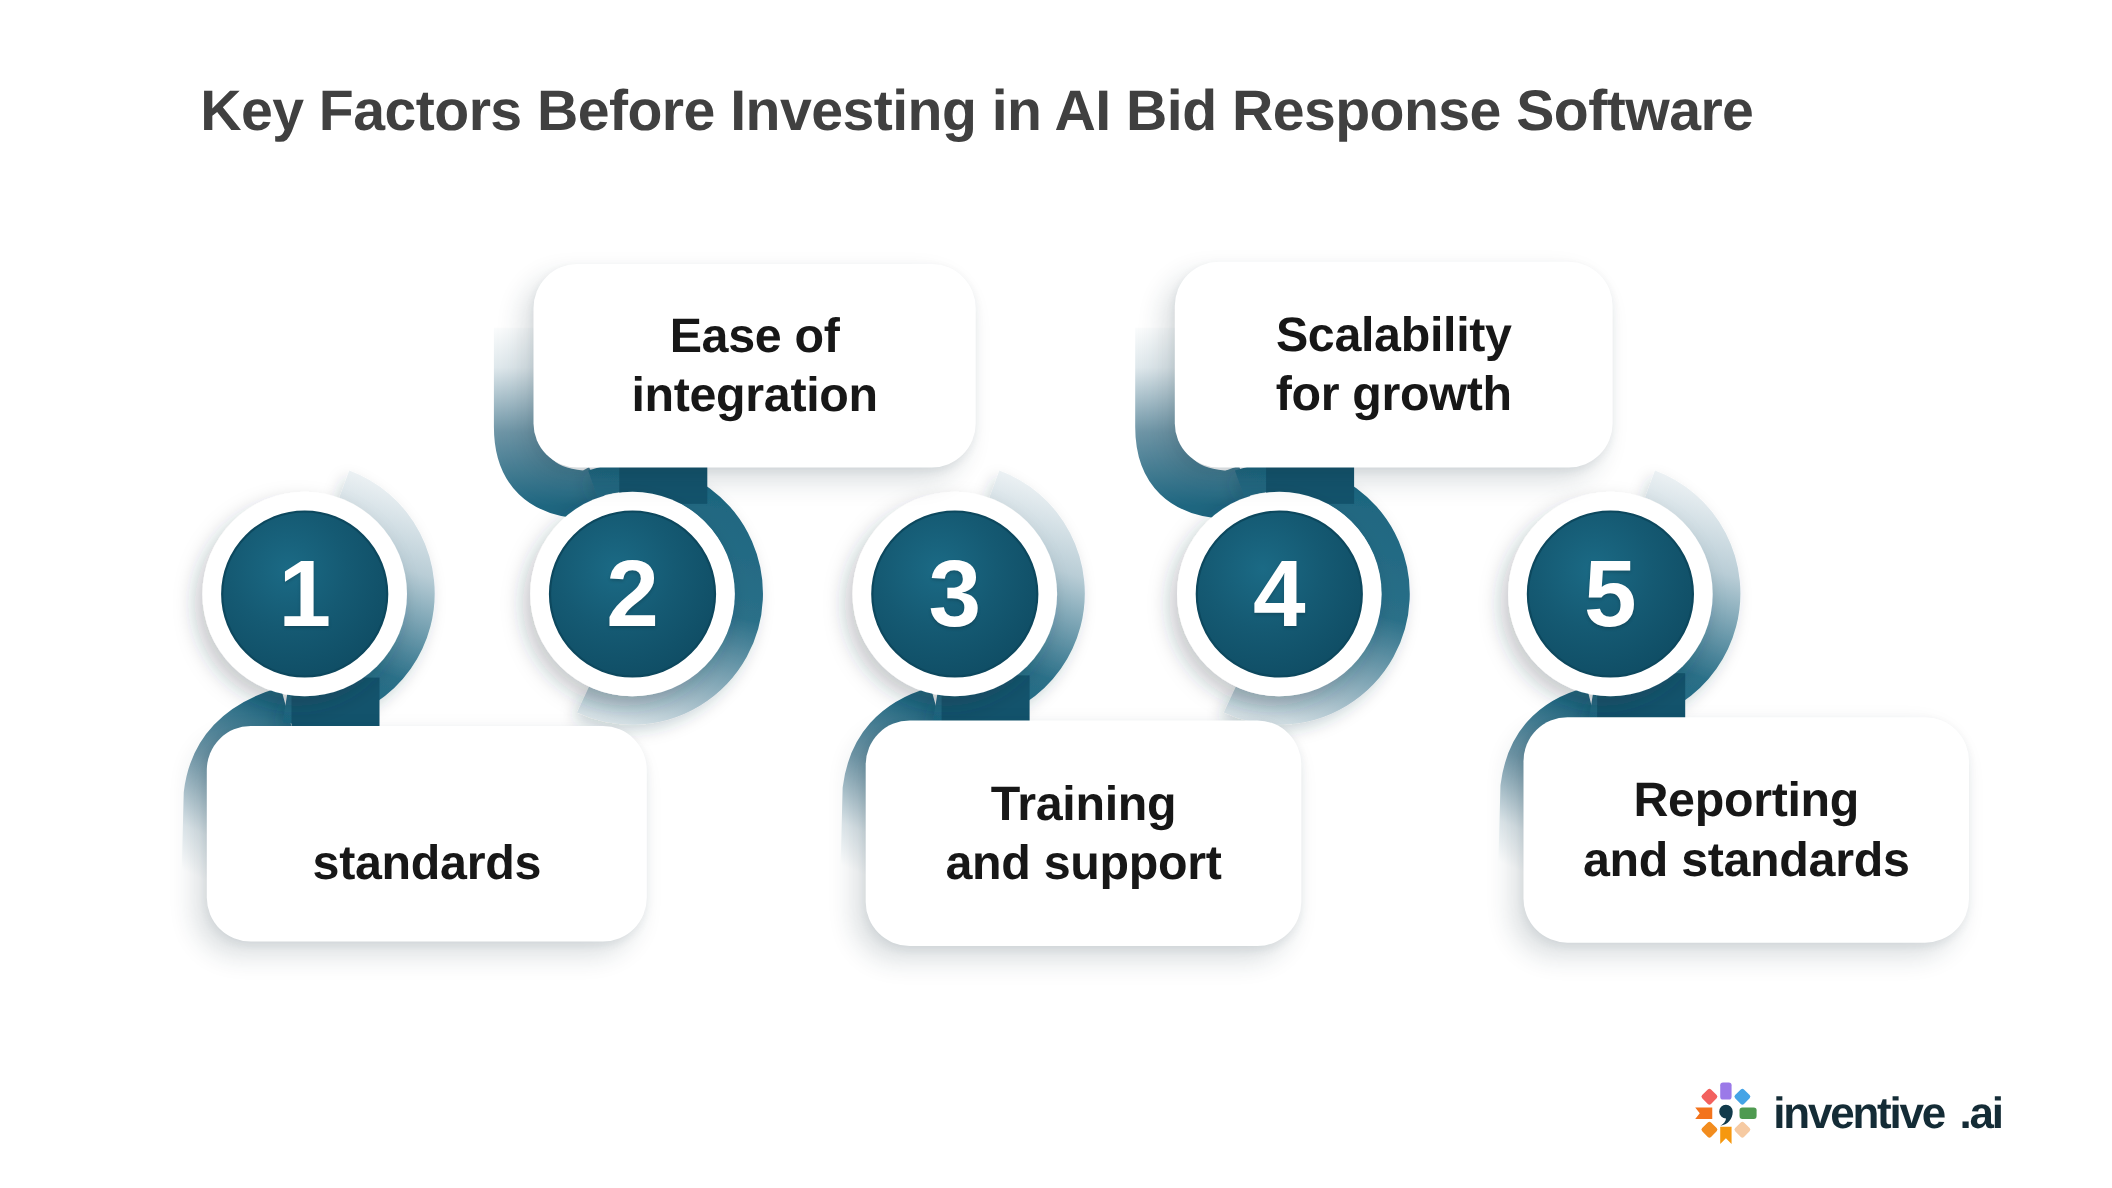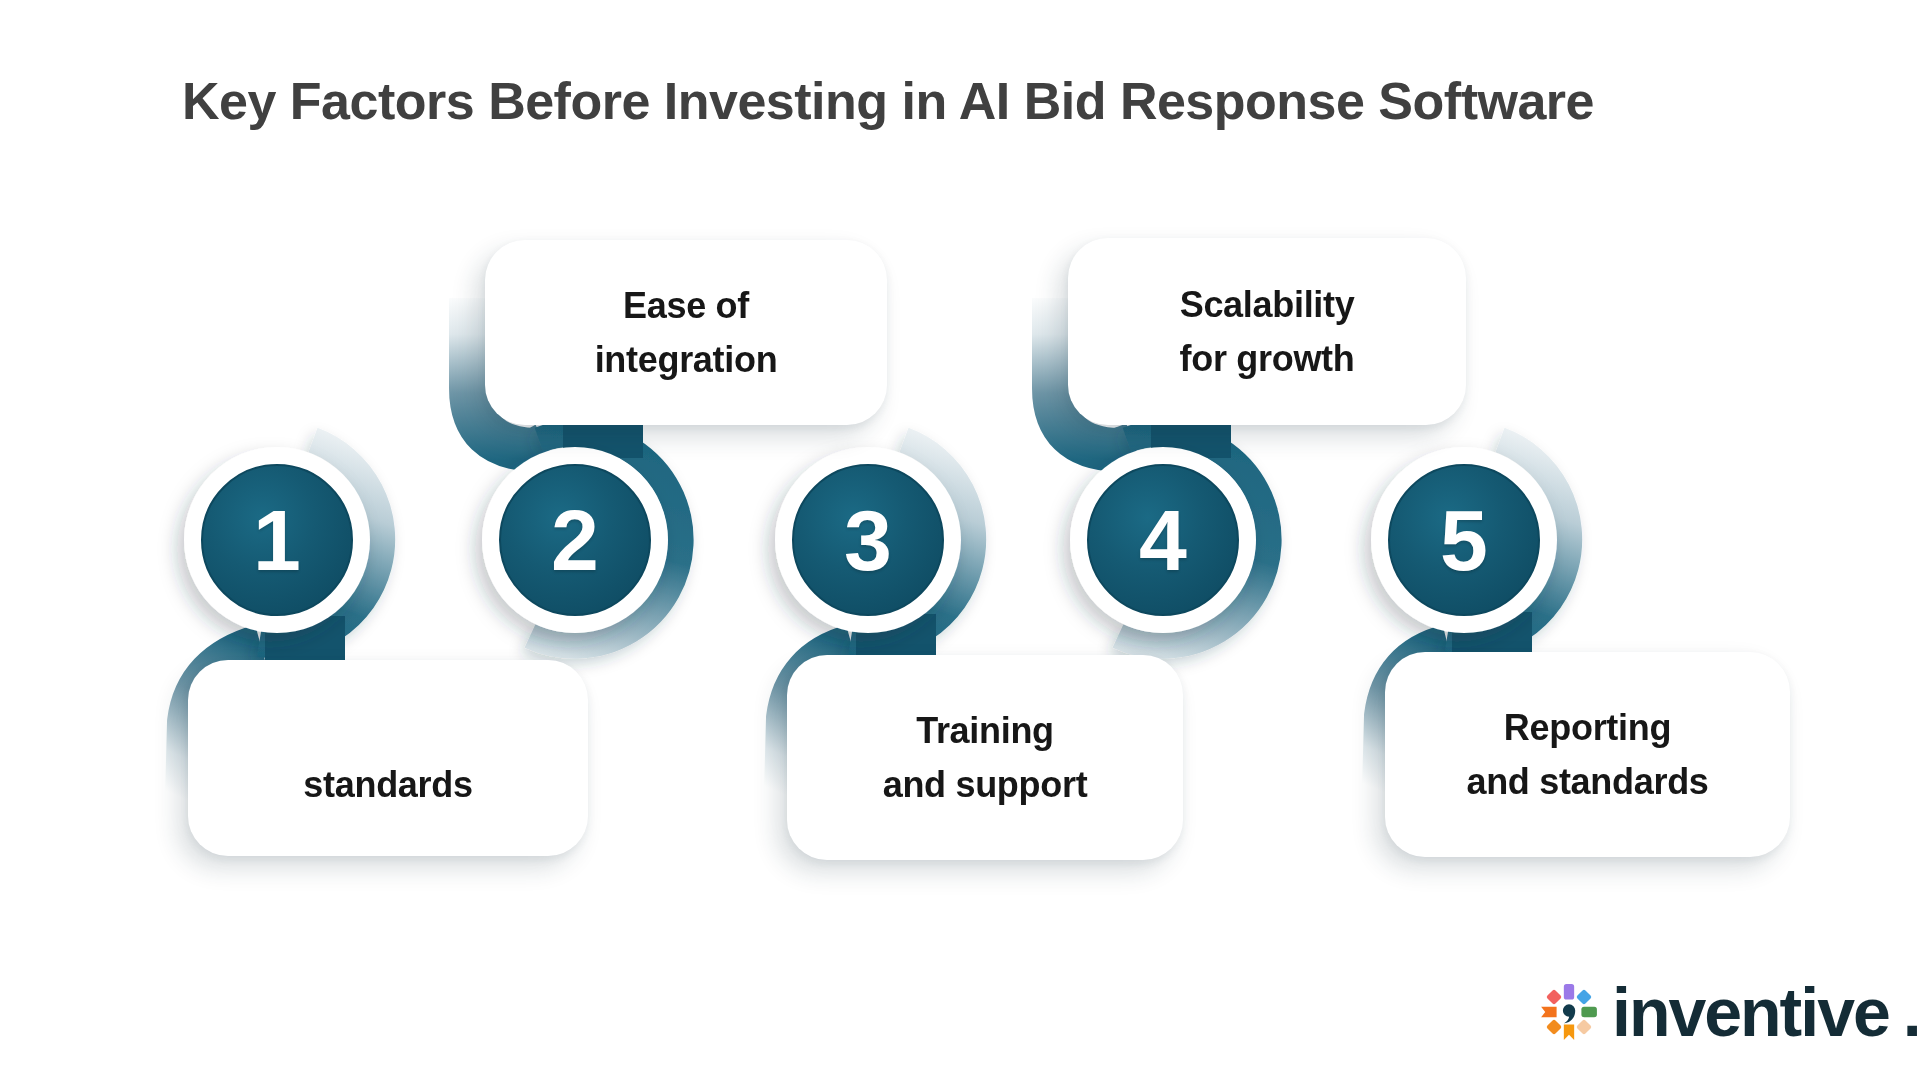--- a/index.html
+++ b/index.html
@@ -11,34 +11,34 @@
     position:absolute;left:0;top:72px;width:1720px;text-align:center;
     font-size:52px;font-weight:700;letter-spacing:-.5px;color:#404040;line-height:1.15;margin-left:28px;
   }
   .ribbons{position:absolute;left:0;top:0;z-index:1;}
   .card{
     position:absolute;z-index:2;background:#ffffff;border-radius:40px;
     box-shadow:-10px 12px 24px rgba(22,50,64,.16), 0 3px 8px rgba(22,50,64,.07);
     display:flex;align-items:center;justify-content:center;text-align:center;
   }
   .card .label{
-    font-size:36px;line-height:54px;font-weight:700;color:#171717;letter-spacing:-.3px;
+    font-size:44px;line-height:54px;font-weight:700;color:#171717;letter-spacing:-.3px;
   }
   .num{
     position:absolute;z-index:3;width:150px;height:150px;
     display:flex;align-items:center;justify-content:center;
     font-size:86px;font-weight:700;color:#ffffff;
     text-shadow:0 2px 3px rgba(0,0,0,.18);
   }
   .logo{
     position:absolute;z-index:2;left:1538px;top:980px;height:64px;
     display:flex;align-items:center;
   }
   .logo .word{
-    margin-left:12px;font-size:68px;font-weight:700;letter-spacing:-2px;color:#142c36;
+    margin-left:12px;font-size:40px;font-weight:700;letter-spacing:-2px;color:#142c36;
   }
   .logo .suffix{margin-left:14px;text-align:center;}
 </style>
 </head>
 <body>
 
 <div class="canvas">
 
   <div class="title">Key Factors Before Investing in AI Bid Response Software</div>
 

